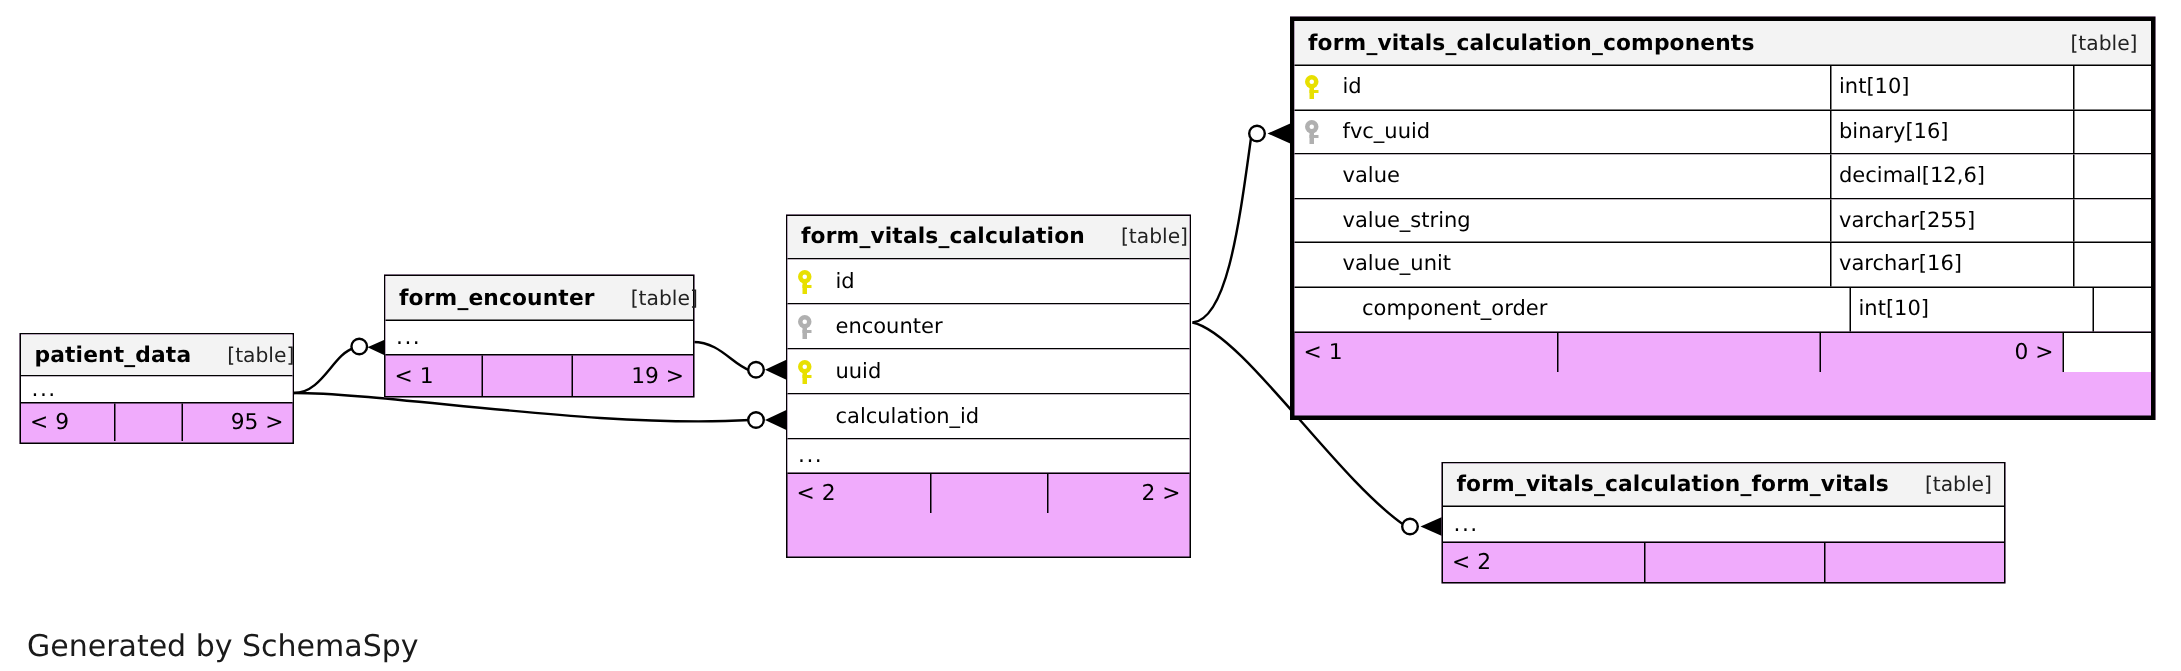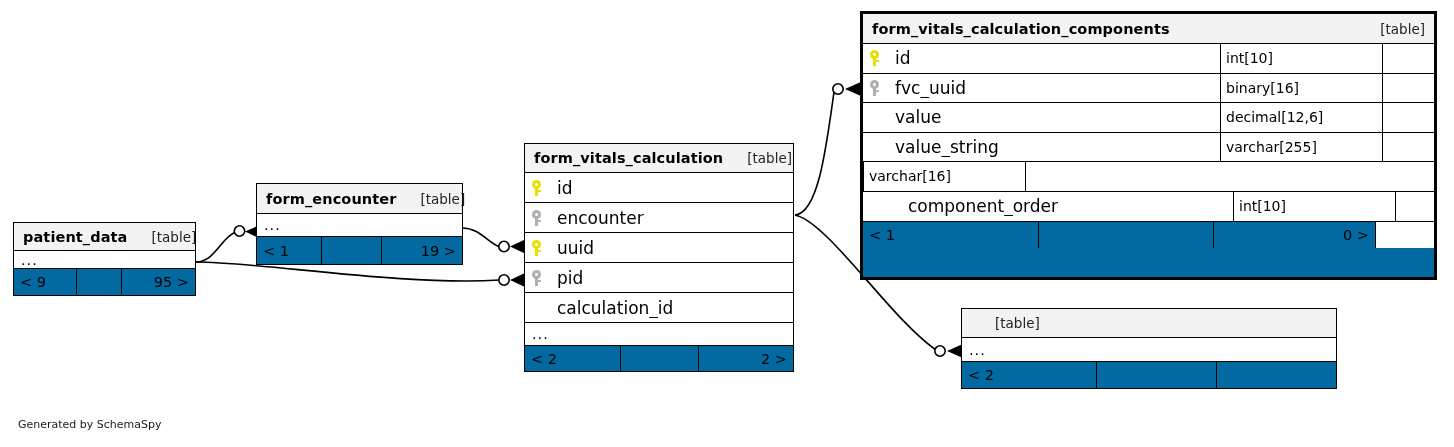--- a/index.html
+++ b/index.html
@@ -7,21 +7,21 @@
     width:1454px;height:447px;position:relative;overflow:hidden;
     font-family:"DejaVu Sans","Liberation Sans",sans-serif;
     color:#000000;
   }
   #canvas{position:absolute;left:0;top:0;width:1454px;height:447px;}
   svg#wires{position:absolute;left:0;top:0;width:1454px;height:447px;pointer-events:none;}
 
   
   .entity{
     position:absolute;
-    background:#0369a1;
+    background:#f0abfc;
     box-sizing:border-box;
     border:1px solid #000000;
   }
   .entity.thick{border:3px solid #000000;}
 
   .ent-head{
     box-sizing:border-box;
     background:#f3f3f3;
     border-bottom:1px solid #000000;
     display:flex;align-items:center;
@@ -55,21 +55,21 @@
     padding-left:5px;
     font-size:14px;
     height:100%;
     display:flex;align-items:center;
   }
   .col-pad{
     box-sizing:border-box;
     border-left:1px solid #000000;
     height:100%;
   }
-  .name-txt{font-size:17px;}
+  .name-txt{font-size:14px;}
   .dots{font-size:14.5px;letter-spacing:1px;padding-left:7px;}
 
   
   .keyico{width:9px;height:16px;position:relative;flex:0 0 auto;margin-right:16px;}
   .keyico i{position:absolute;display:block;}
   .keyico .head{
     left:0;top:0;width:9px;height:9px;border-radius:50%;
   }
   .keyico .hole{
     left:3px;top:3px;width:3px;height:3px;border-radius:50%;background:#ffffff;
@@ -92,21 +92,21 @@
     height:100%;
     padding:0 6px;
   }
   .foot-cell + .foot-cell{border-left:1px solid #000000;}
   .foot-left{justify-content:flex-start;}
   .foot-right{justify-content:flex-end;}
 
   
   #credit{
     position:absolute;left:18px;top:418px;
-    font-size:11px;color:#1a1a1a;white-space:nowrap;
+    font-size:20px;color:#1a1a1a;white-space:nowrap;
   }
 </style>
 </head>
 <body>
 
 <div id="canvas">
 
   <svg id="wires" viewBox="0 0 1454 447" xmlns="http://www.w3.org/2000/svg">
     <defs>
       <marker id="arrow" viewBox="0 0 10 10" refX="9.2" refY="5" markerWidth="7.5" markerHeight="7.5" orient="auto-start-reverse">
@@ -214,31 +214,20 @@
           <span class="keyico pk">
             <i class="head"></i>
               <i class="hole"></i>
               <i class="stem"></i>
               <i class="tooth"></i>
           </span>
           <span class="name-txt">uuid</span>
         </span>
       </div>
 
-      <div class="ent-row" style="height:30px;">
-        <span class="col-name">
-          <span class="keyico fk">
-            <i class="head"></i>
-              <i class="hole"></i>
-              <i class="stem"></i>
-              <i class="tooth"></i>
-          </span>
-          <span class="name-txt">pid</span>
-        </span>
-      </div>
 
       <div class="ent-row" style="height:30px;">
         <span class="col-name">
           <span class="keyico none">
             
           </span>
           <span class="name-txt">calculation_id</span>
         </span>
       </div>
 
@@ -305,20 +294,26 @@
           <span class="keyico none">
             
           </span>
           <span class="name-txt">value_string</span>
         </span>
         <span class="col-type" style="width:162px;">varchar[255]</span>
         <span class="col-pad" style="flex:1 1 auto;"></span>
       </div>
 
       <div class="ent-row" style="height:29.5px;">
+        <span class="col-name" style="width:350px;flex:0 0 350px;">
+          <span class="keyico none">
+            
+          </span>
+          <span class="name-txt">value_unit</span>
+        </span>
         <span class="col-type" style="width:162px;">varchar[16]</span>
         <span class="col-pad" style="flex:1 1 auto;"></span>
       </div>
 
       <div class="ent-row" style="height:29.5px;border-bottom:none;">
         <span class="col-name" style="width:350px;flex:0 0 350px;padding-left:20px;">
           <span class="keyico none">
             
           </span>
           <span class="name-txt">component_order</span>
@@ -330,20 +325,21 @@
     <div class="ent-foot" style="height:27px;">
       <div class="foot-cell foot-left" style="width:175px;border-left:none;">&lt; 1</div>
       <div class="foot-cell" style="width:175px;"></div>
       <div class="foot-cell foot-right" style="width:162px;">0 &gt;</div>
       <div class="foot-cell" style="flex:1 1 auto;border-left:1px solid #000;background:#fff;"></div>
     </div>
   </div>
 
   <div class="entity" style="left:961px;top:308px;width:376px;height:81px;">
     <div class="ent-head" style="height:29px;">
+      <span class="ent-title">form_vitals_calculation_form_vitals</span>
       <span class="ent-tag near">[table]</span>
     </div>
     <div class="ent-rows">
       <div class="ent-row" style="height:23px;border-bottom:none;">
         <span class="dots">...</span>
       </div>
     </div>
     <div class="ent-foot" style="height:27px;">
       <div class="foot-cell foot-left" style="width:134px;border-left:none;">&lt; 2</div>
       <div class="foot-cell" style="width:120px;"></div>

